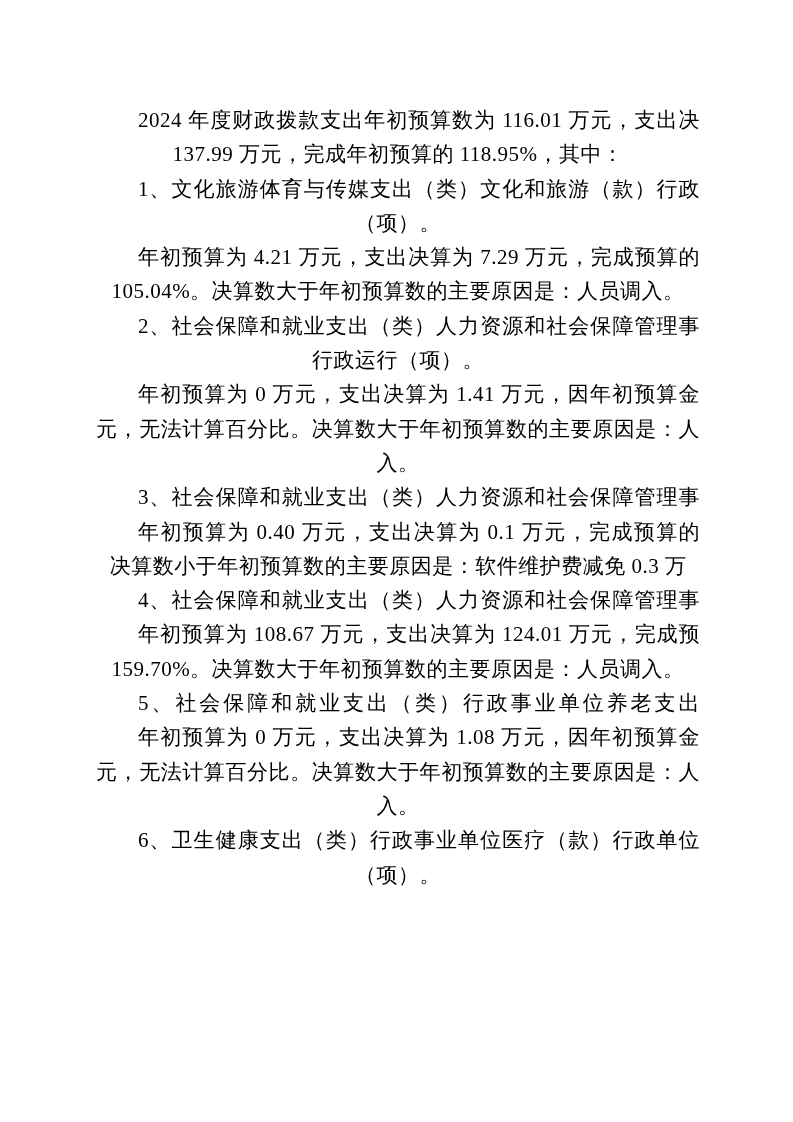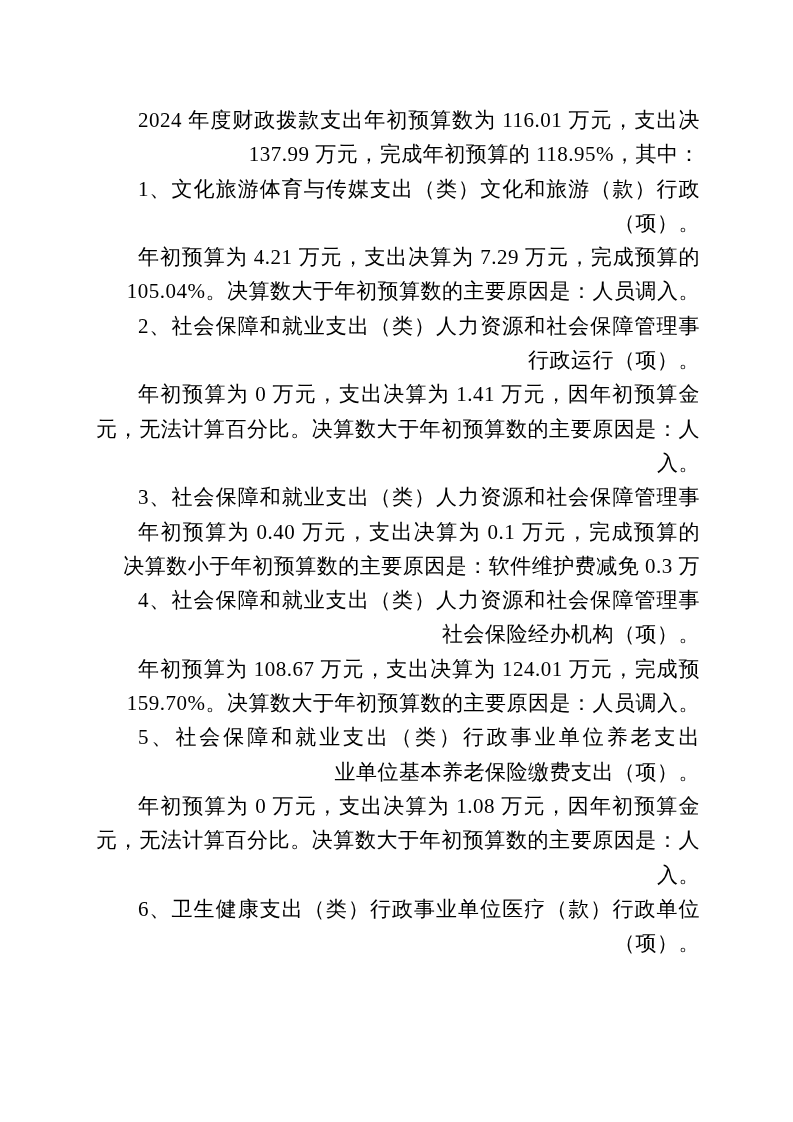--- a/index.html
+++ b/index.html
@@ -34,21 +34,21 @@
     white-space: normal;
     overflow: hidden;
   }
   
   .line.fill {
     text-align: justify;
     text-align-last: justify;
   }
   
   .line.last {
-    text-align: right;
+    text-align: center;
   }
   
   .line.indent {
     padding-left: 42px;
   }
 </style>
 </head>
 <body>
 
 <div class="page">
@@ -76,29 +76,27 @@
       </div>
       <div class="paragraph">
         <div class="line indent fill">3、社会保障和就业支出（类）人力资源和社会保障管理事务（款）</div>
       </div>
       <div class="paragraph">
         <div class="line indent fill">年初预算为 0.40 万元，支出决算为 0.1 万元，完成预算的 25.00%。</div>
         <div class="line last">决算数小于年初预算数的主要原因是：软件维护费减免 0.3 万元。</div>
       </div>
       <div class="paragraph">
         <div class="line indent fill">4、社会保障和就业支出（类）人力资源和社会保障管理事务（款）</div>
-        <div class="line last">社会保险经办机构（项）。</div>
       </div>
       <div class="paragraph">
         <div class="line indent fill">年初预算为 108.67 万元，支出决算为 124.01 万元，完成预算的</div>
         <div class="line last">159.70%。决算数大于年初预算数的主要原因是：人员调入。</div>
       </div>
       <div class="paragraph">
         <div class="line indent fill">5、社会保障和就业支出（类）行政事业单位养老支出（款）机关事</div>
-        <div class="line last">业单位基本养老保险缴费支出（项）。</div>
       </div>
       <div class="paragraph">
         <div class="line indent fill">年初预算为 0 万元，支出决算为 1.08 万元，因年初预算金额为 0 万</div>
         <div class="line fill">元，无法计算百分比。决算数大于年初预算数的主要原因是：人员调</div>
         <div class="line last">入。</div>
       </div>
       <div class="paragraph">
         <div class="line indent fill">6、卫生健康支出（类）行政事业单位医疗（款）行政单位医疗</div>
         <div class="line last">（项）。</div>
       </div>

